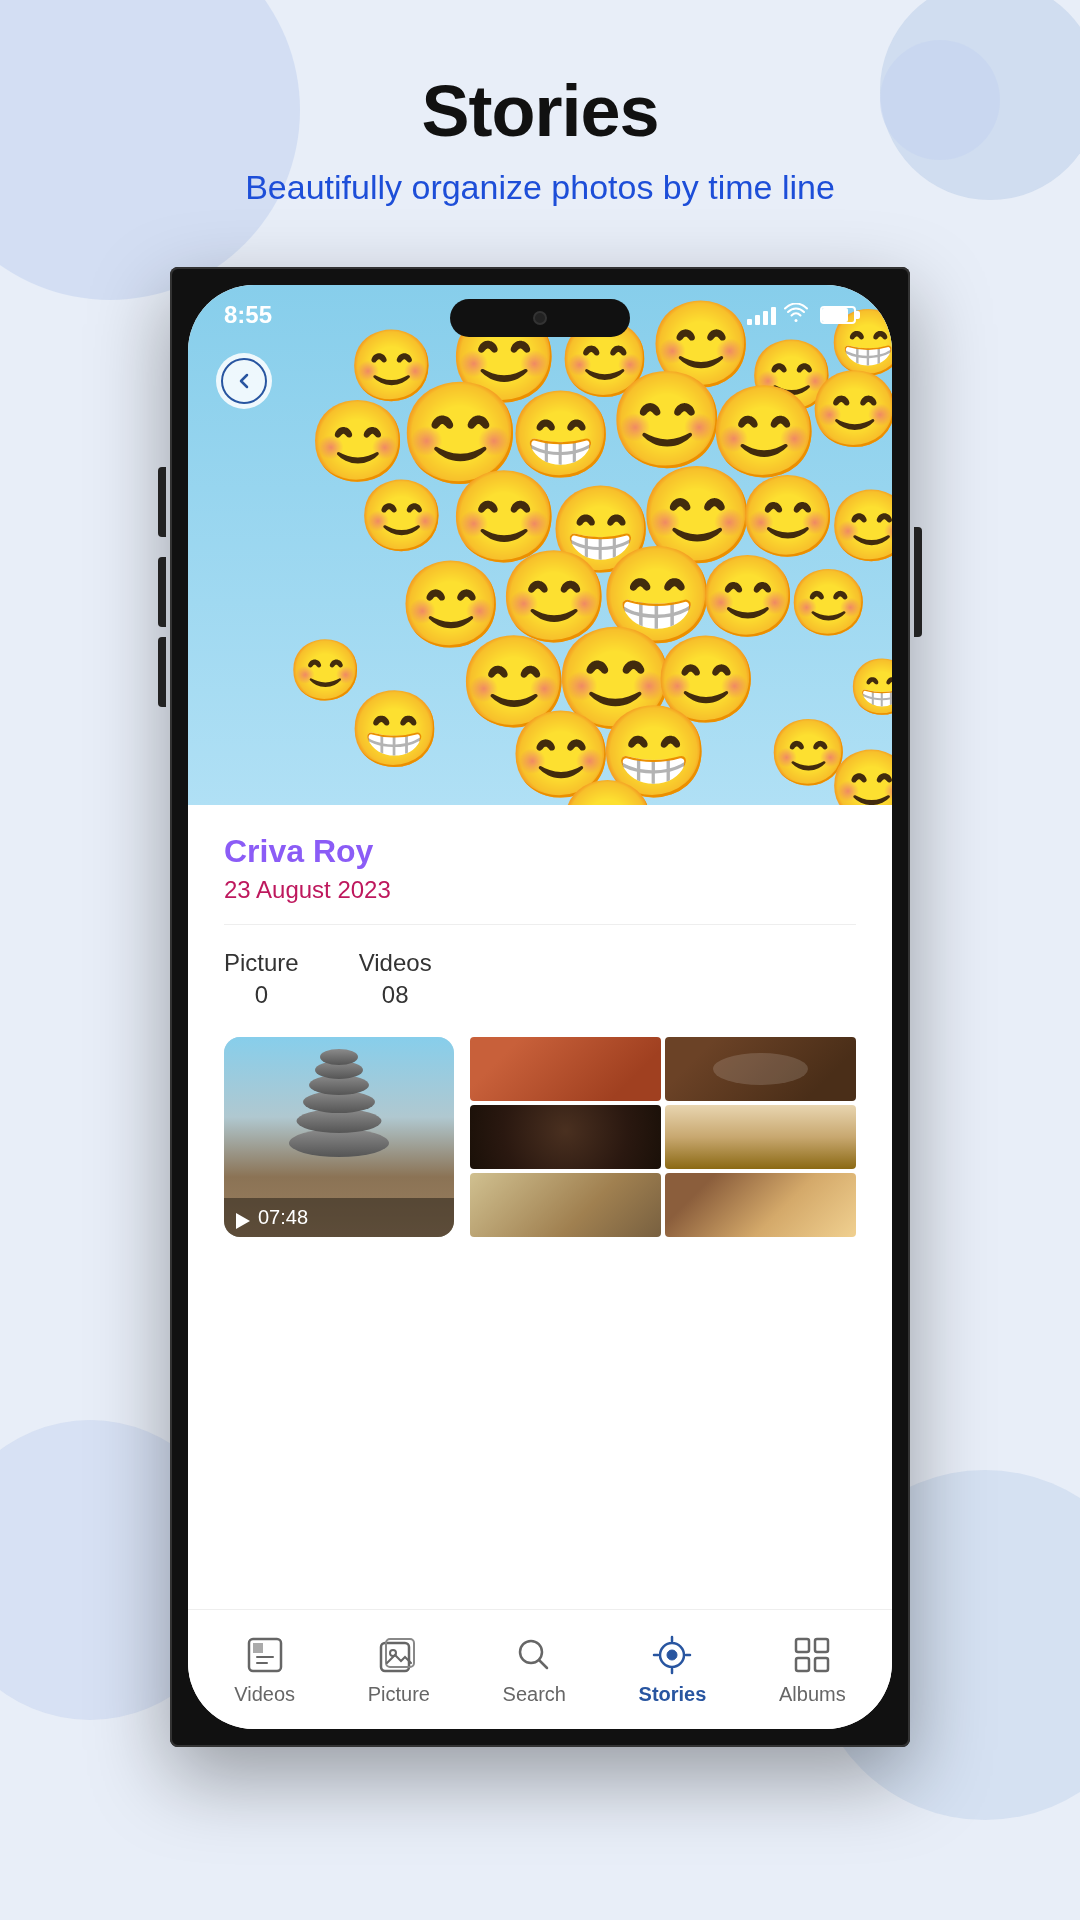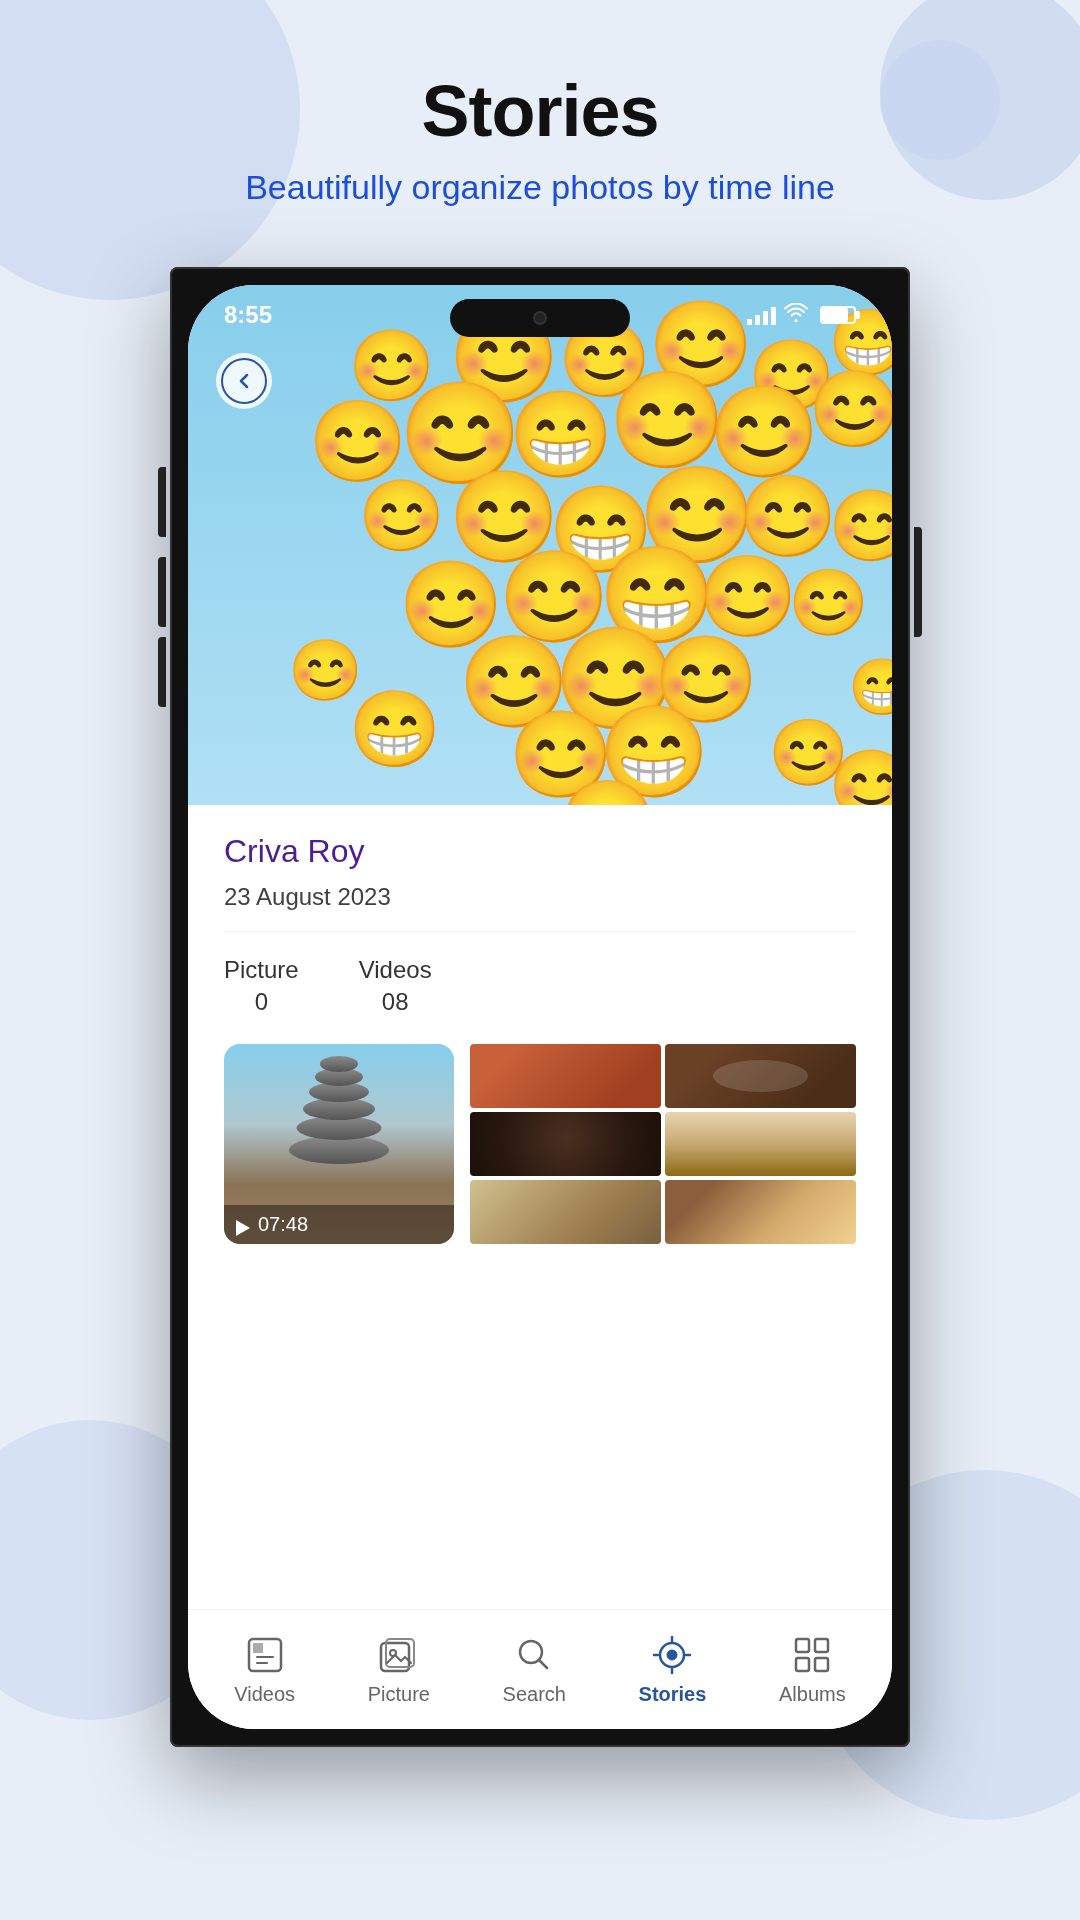--- a/index.html
+++ b/index.html
@@ -274,27 +274,27 @@
     
     .content-area {
       flex: 1;
       background: #fff;
       padding: 28px 36px 0 36px;
       overflow: hidden;
     }
 
     .story-name {
       font-size: 32px;
-      font-weight: 400;
-      color: #4c1d95;
-      margin-bottom: 13px;
+      font-weight: 700;
+      color: #8b5cf6;
+      margin-bottom: 6px;
     }
     .story-date {
       font-size: 24px;
-      color: #404040;
+      color: #be185d;
       margin-bottom: 20px;
     }
 
     .divider {
       height: 1px;
       background: #eee;
       margin-bottom: 24px;
     }
 
     .stats-row {

